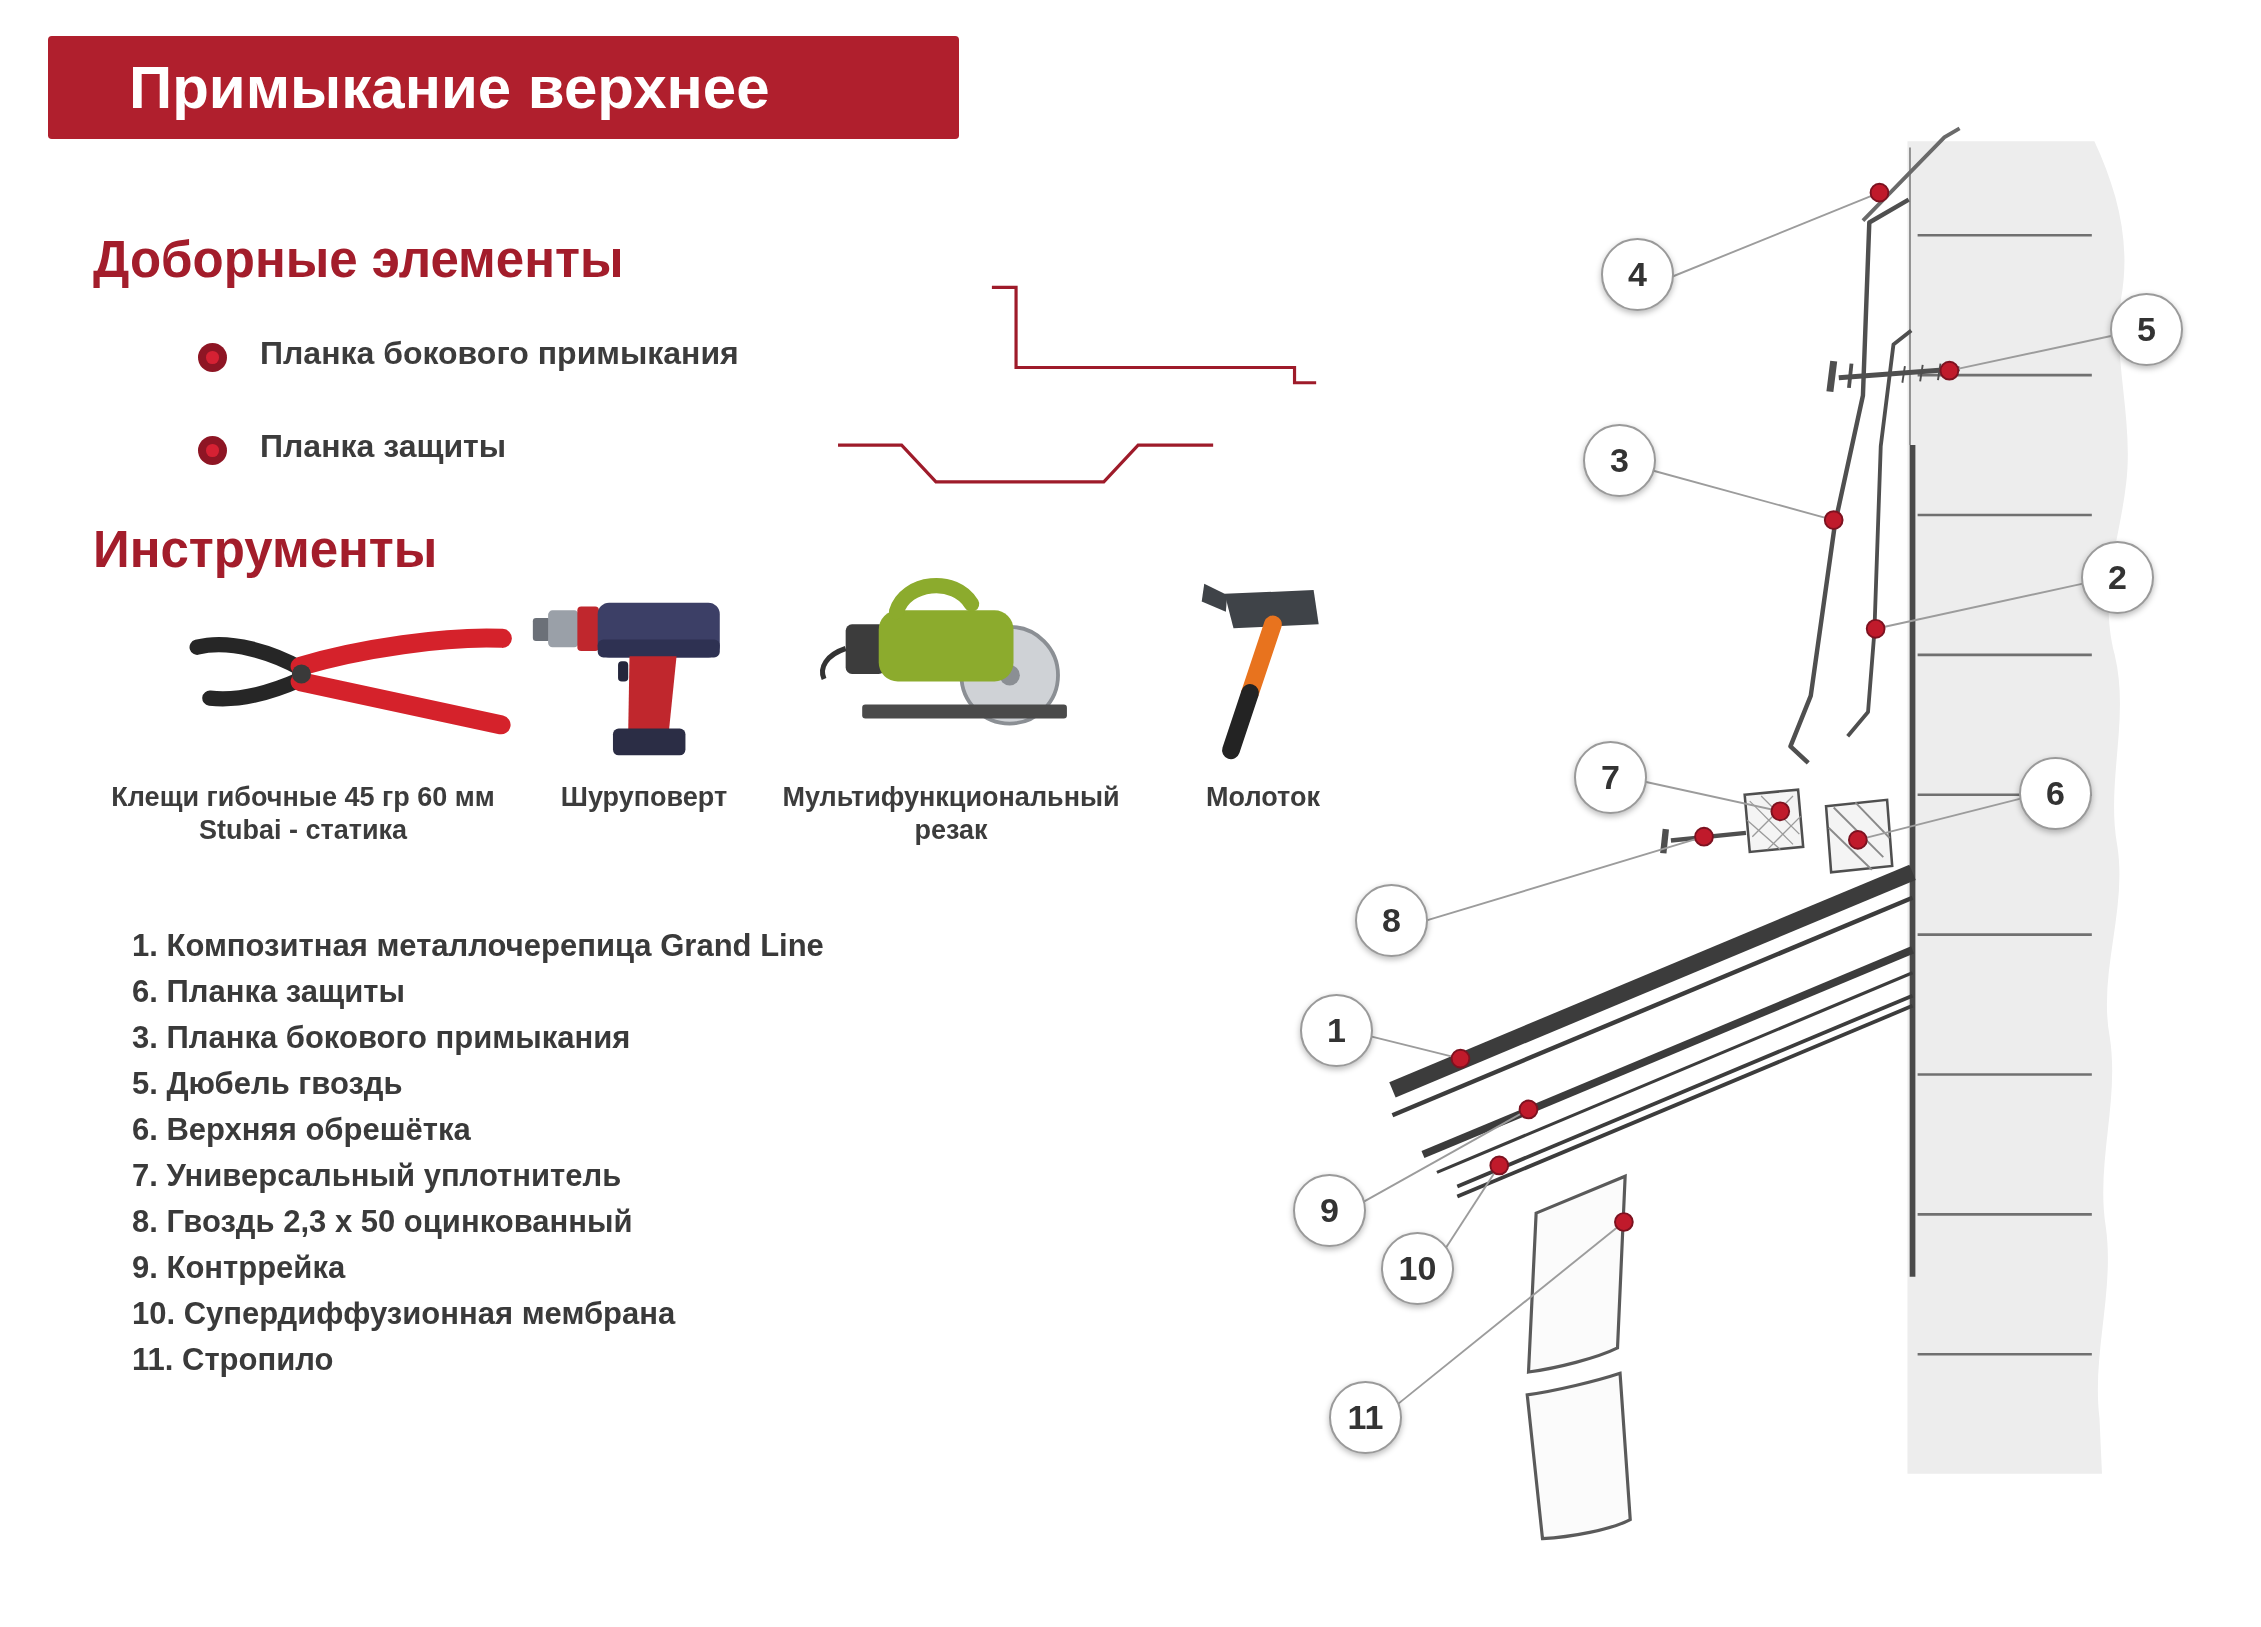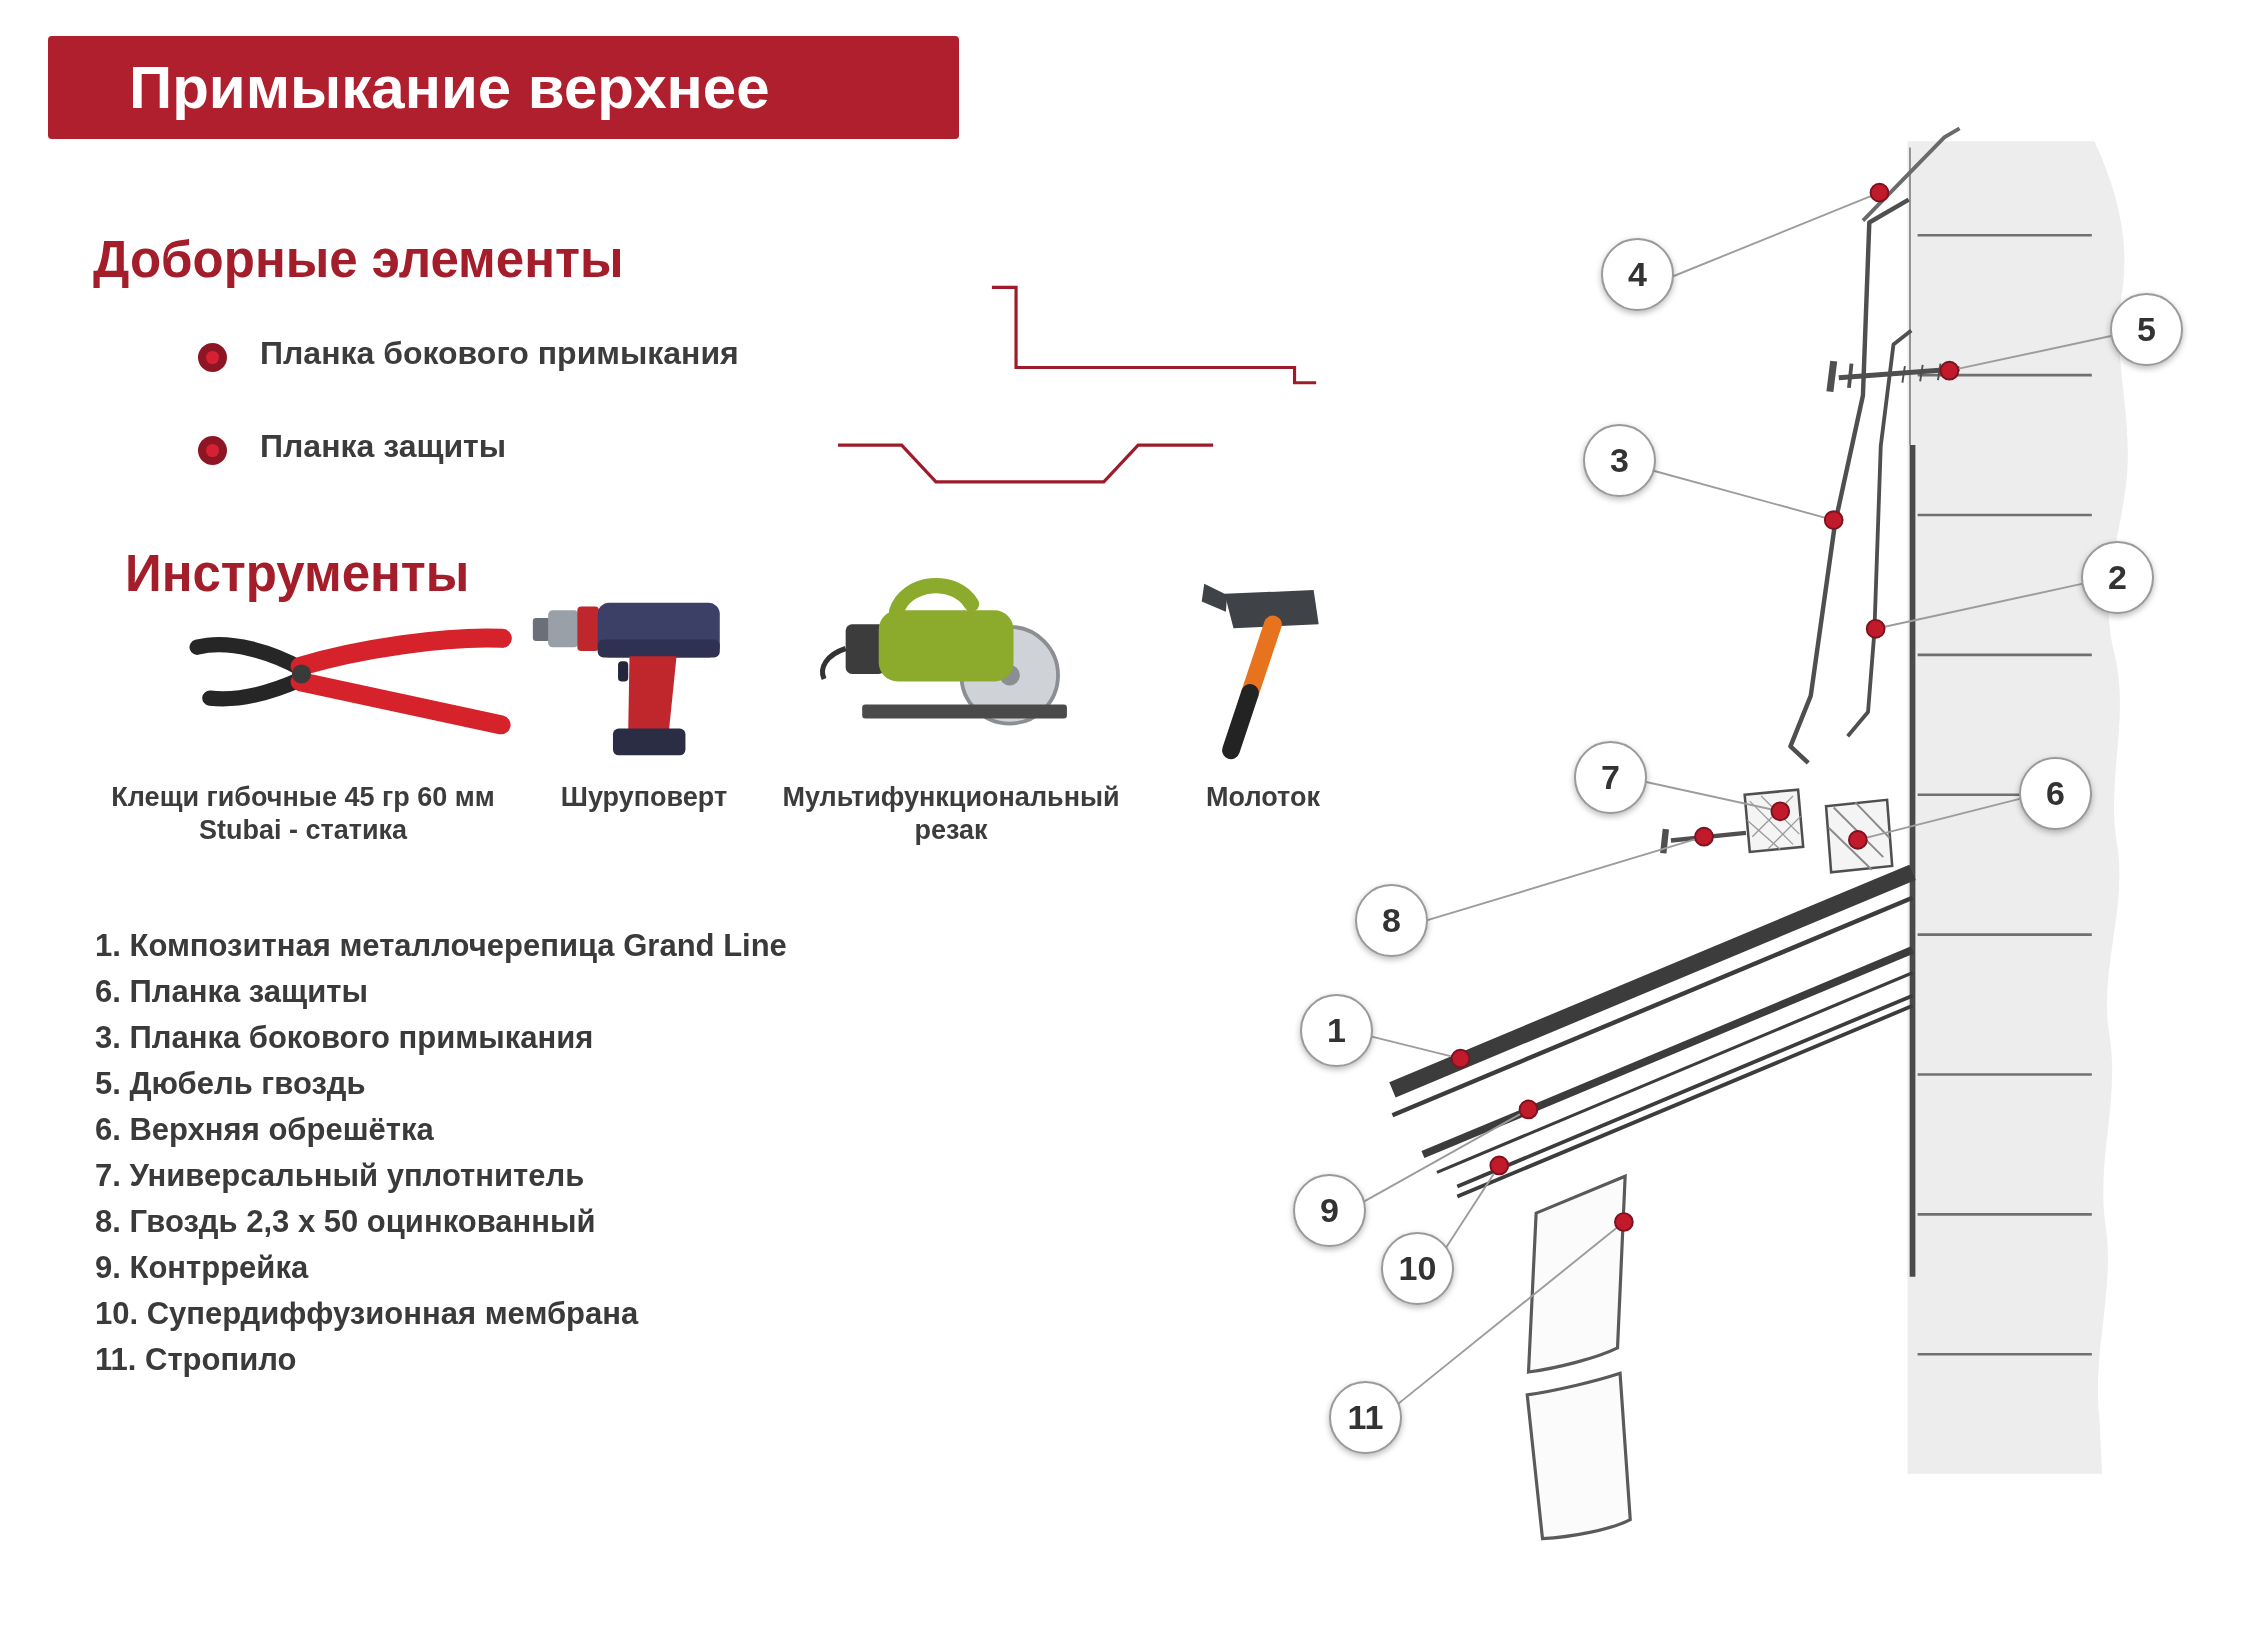--- a/index.html
+++ b/index.html
@@ -3,27 +3,27 @@
 <meta charset="utf-8">
 <style>
   html,body{margin:0;padding:0;background:#fff;}
   .page{position:relative;width:2261px;height:1627px;background:#ffffff;overflow:hidden;
         font-family:"Liberation Sans","DejaVu Sans",sans-serif;color:#3f3f3f;}
   .banner{position:absolute;left:48px;top:36px;width:911px;height:103px;background:#b01f2d;
           border-radius:3.8px;display:flex;align-items:center;}
   .banner span{color:#ffffff;font-size:60px;font-weight:bold;padding-left:81px;white-space:nowrap;}
   .sec-title{position:absolute;left:93px;margin:0;color:#a31d2b;font-size:51px;font-weight:bold;white-space:nowrap;}
   .elements-title{top:230px;}
-  .tools-title{top:544px;margin-left:32px;}
+  .tools-title{top:520px;}
   .bullet-row{position:absolute;left:198px;display:flex;align-items:flex-end;gap:33px;height:36px;}
   .bullet-dot{width:29px;height:29px;border-radius:50%;background:#8e1524;display:flex;align-items:center;justify-content:center;flex:0 0 auto;}
   .bullet-dot i{display:block;width:12.7px;height:12.7px;border-radius:50%;background:#d52133;}
   .bullet-label{font-size:32px;font-weight:bold;color:#3c3c3c;white-space:nowrap;}
   .legend{position:absolute;left:95px;top:923px;}
-  .legend-line{font-size:31px;font-weight:bold;color:#3a3a3a;line-height:46px;white-space:nowrap;}
+  .legend-line{font-size:31px;font-weight:bold;color:#3a3a3a;line-height:46px;white-space:nowrap;margin-left:37px;}
   .tool-caption{position:absolute;transform:translateX(-50%);text-align:center;font-size:27px;line-height:33px;
                 font-weight:bold;color:#3c3c3c;white-space:pre-line;}
   .callout{position:absolute;width:69px;height:69px;border-radius:50%;background:#ffffff;
            border:2.5px solid #9a9a9a;box-shadow:0 2.5px 6.4px rgba(0,0,0,.28);
            display:flex;align-items:center;justify-content:center;
            font-size:34px;font-weight:bold;color:#333333;z-index:5;}
   svg.gfx{position:absolute;left:0;top:0;}
 </style>
 </head>
 <body>

